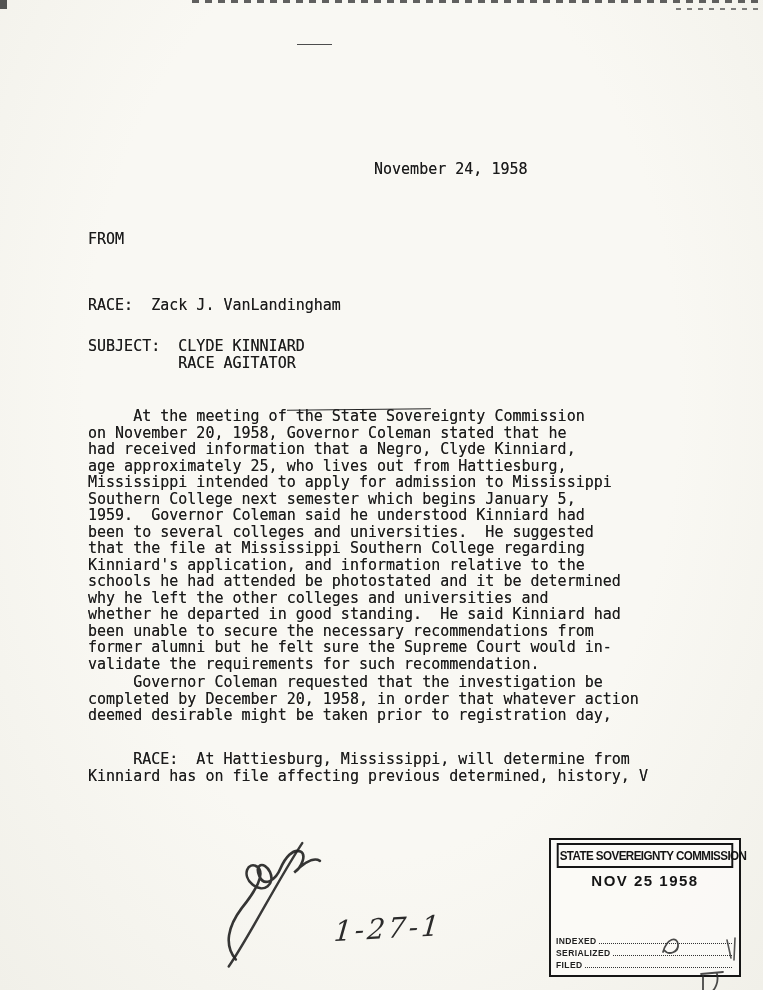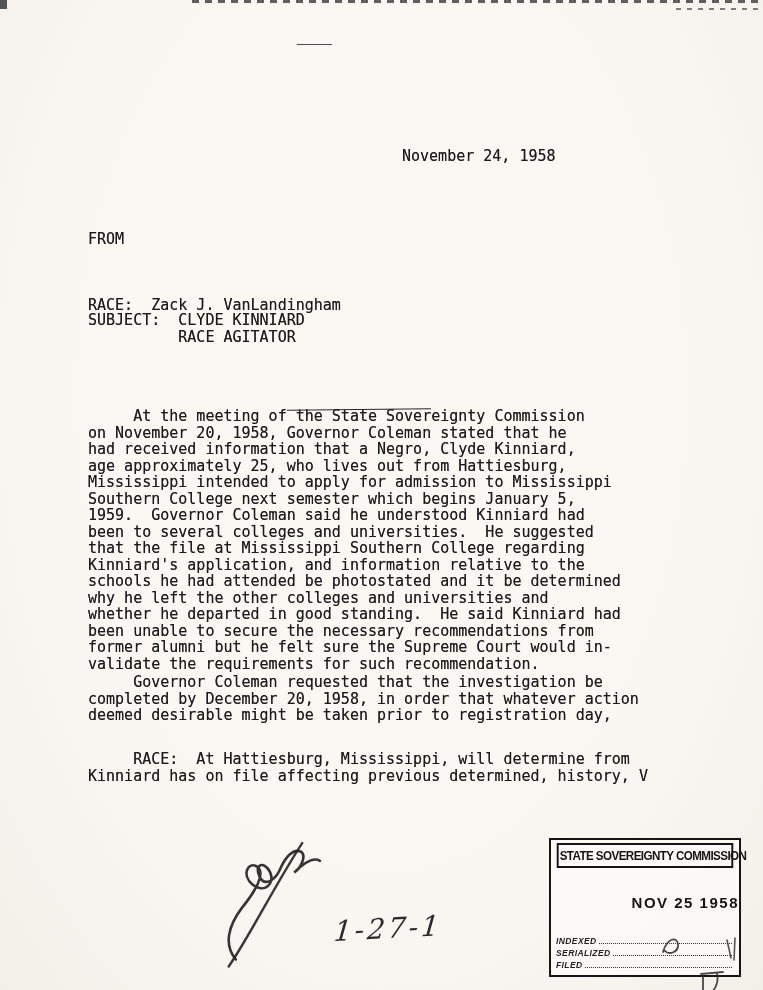--- a/index.html
+++ b/index.html
@@ -29,25 +29,25 @@
   }
   .dash-top-2 {
     position:absolute; left:676px; top:8px; width:87px; height:2px;
     background:repeating-linear-gradient(90deg,#4a4a4a 0 5px, transparent 5px 11px);
     opacity:.7;
   }
   .corner-smudge { position:absolute; left:0; top:0; width:7px; height:9px; background:#2c2c2c; opacity:.8; }
   .underscore-artifact { position:absolute; left:297px; top:44px; width:35px; border-top:1.6px solid #4d4d4d; }
 
   
-  .date-line   { position:absolute; left:374px; top:148px;margin-left:28px; }
+  .date-line   { position:absolute; left:374px; top:161px; }
   .memo-label  { position:absolute; left:88px;  top:231px; }
   .to-line     { position:absolute; left:88px;  top:266px; }
   .from-line   { position:absolute; left:88px;  top:297px; }
-  .subject-block { position:absolute; left:88px; top:312px; }
+  .subject-block { position:absolute; left:88px; top:338px; }
   .para-1 { position:absolute; left:88px; top:375px; }
   .para-2 { position:absolute; left:88px; top:674px; }
   .para-3 { position:absolute; left:88px; top:751px; }
 
   
   .hand-underline {
     position:absolute; left:22ch; top:31.5px; width:16ch; height:3px;
     border-bottom:1.8px solid #262626; transform:rotate(-0.6deg);
     pointer-events:none;
   }
@@ -67,24 +67,24 @@
     border:2.5px solid #151515; background:rgba(251,250,246,.92);
     font-family:"Liberation Sans","DejaVu Sans",sans-serif; overflow:visible;
   }
   .stamp-title {
     margin:3px; border:2px solid #151515; padding:4px 1px 3px 1px;
     font-size:12px; font-weight:bold; text-align:center;
     letter-spacing:-0.6px; white-space:nowrap; transform:scaleX(0.97);
     color:#141414;
   }
   .stamp-date {
-    margin-top:26px; text-align:right; font-size:15px; font-weight:bold;
+    margin-top:4px; text-align:center; font-size:15px; font-weight:bold;
     letter-spacing:1.5px; color:#141414;
   }
-  .stamp-fields { position:absolute; left:5px; right:5px; bottom:5px;font-style:italic; }
+  .stamp-fields { position:absolute; left:5px; right:5px; bottom:5px; }
   .stamp-row { display:flex; align-items:flex-end; height:12px; font-size:8.5px; letter-spacing:.4px; color:#1f1f1f; font-weight:bold; }
   .stamp-row .dots { flex:1; border-bottom:1.6px dotted #333; margin:0 2px 2px 2px; }
   .stamp-scrawl { position:absolute; left:0; top:0; width:192px; height:160px; overflow:visible; pointer-events:none; }
 </style>
 </head>
 <body>
 
 <div class="page">
 
   <div class="dash-top"></div>

